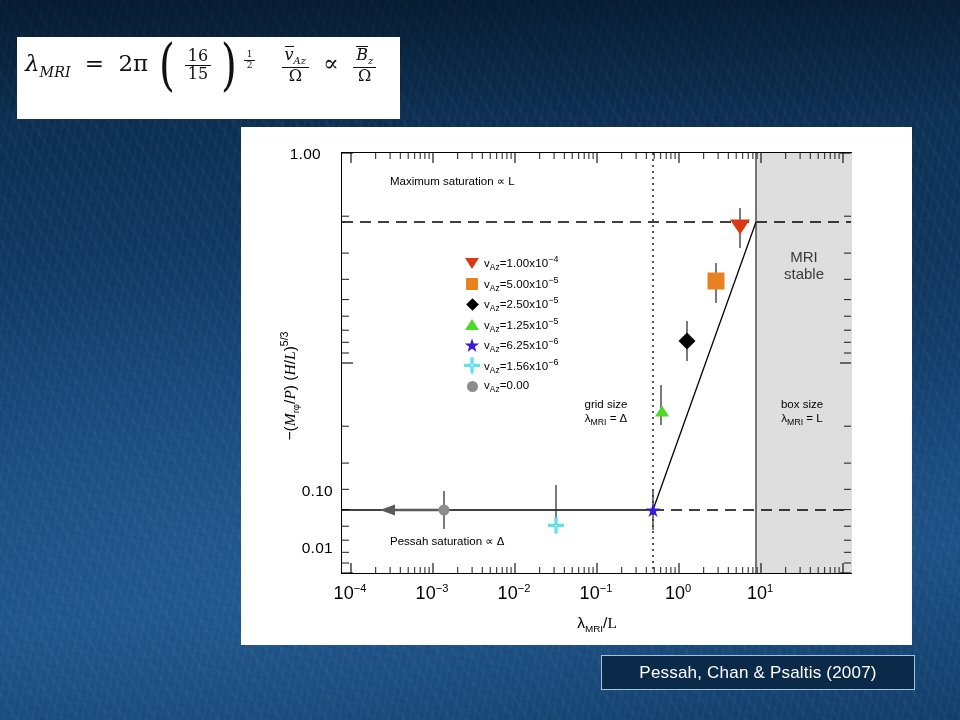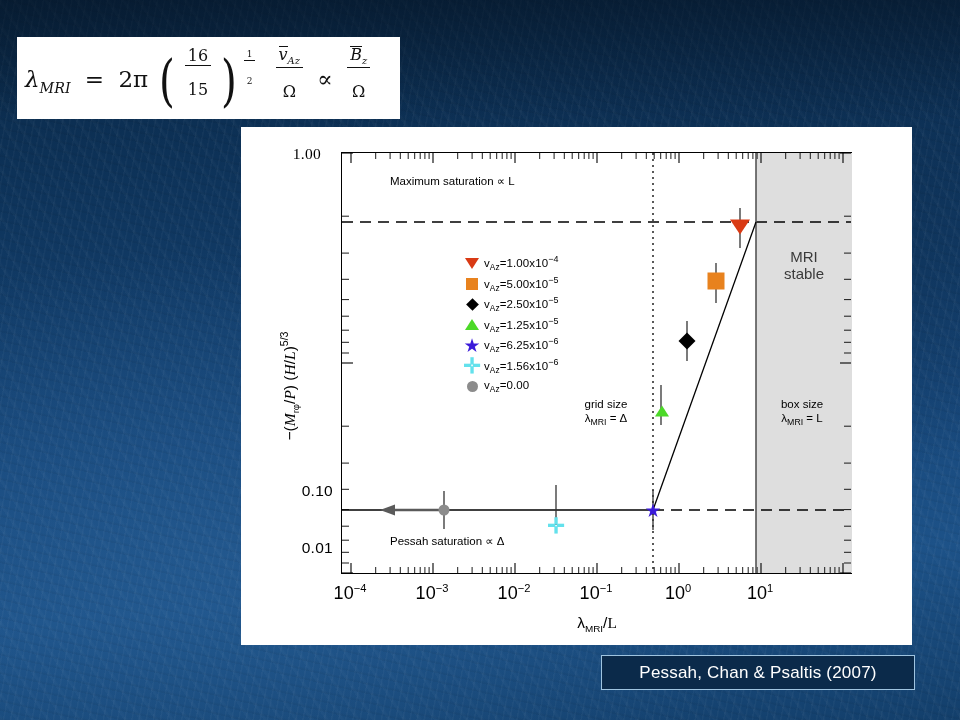--- a/index.html
+++ b/index.html
@@ -34,21 +34,21 @@
   .eqcard{position:absolute;background:#fff;z-index:5;}
   #eq-row1{left:17px;top:37px;width:383px;height:82px;}
   #eq-row2{left:17px;top:119px;width:221px;height:68px;}
   .eqwrap{position:absolute;left:0;top:0;width:100%;height:100%;
     font-family:"DejaVu Serif",serif;color:#111;}
 
   
   .mi{font-style:italic;}
   .frac{display:inline-block;vertical-align:middle;text-align:center;line-height:1.05;}
   .frac .num{display:block;padding:0 3px;}
-  .frac .den{display:block;border-top:1.4px solid #111;padding:16px 3px;}
+  .frac .den{display:block;border-top:1.4px solid #111;padding:0 3px;}
   sub{font-size:.62em;}
   sup{font-size:.62em;}
   .paren{display:inline-block;font-size:2.45em;line-height:.62;vertical-align:middle;
     transform:scaleX(.72);font-family:"DejaVu Serif",serif;}
   .ovb{display:inline-block;border-top:1.3px solid #111;line-height:1.05;padding-top:0px;}
 
   
   #plot-panel{position:absolute;left:241px;top:127px;width:671px;height:518px;
     background:#fff;z-index:4;}
 
@@ -105,40 +105,40 @@
       <span class="paren">(</span>
       <span class="frac" style="font-size:16px;">
         <span class="num">16</span>
         <span class="den">15</span>
       </span>
       <span class="paren">)</span><sup style="font-size:10px;vertical-align:super;">
         <span class="frac" style="font-size:9px;">
           <span class="num">1</span><span class="den">2</span>
         </span>
       </sup>
-      <span class="frac" style="font-size:16px;margin-left:17px;">
+      <span class="frac" style="font-size:16px;margin-left:23px;">
         <span class="num"><span class="ovb mi">v</span><sub class="mi">Az</sub></span>
         <span class="den">Ω</span>
       </span>
       <span style="margin:0 7px;">∝</span>
       <span class="frac" style="font-size:16px;">
         <span class="num"><span class="ovb mi">B</span><sub class="mi">z</sub></span>
         <span class="den">Ω</span>
       </span>
     </div>
   </div>
 
 
   <div id="plot-panel">
 
     <div id="ylab">
       −(<span class="mi" style="font-family:'Liberation Serif',serif;">M</span><sub>rφ</sub>/<span class="mi" style="font-family:'Liberation Serif',serif;">P</span>) (<span class="mi" style="font-family:'Liberation Serif',serif;">H</span>/<span class="mi" style="font-family:'Liberation Serif',serif;">L</span>)<sup style="font-size:.68em;">5/3</sup>
     </div>
 
-    <div class="ytick" style="top:18px;left:32px;width:48px;text-align:right;font-family:Liberation Serif, serif;">1.00</div>
+    <div class="ytick" style="top:18px;left:32px;width:48px;text-align:right;">1.00</div>
     <div class="ytick" style="top:355px;left:44px;width:48px;text-align:right;">0.10</div>
     <div class="ytick" style="top:412px;left:44px;width:48px;text-align:right;">0.01</div>
 
     <div class="xtick" style="left:109px;top:455px;">10<sup>−4</sup></div>
     <div class="xtick" style="left:191px;top:455px;">10<sup>−3</sup></div>
     <div class="xtick" style="left:273px;top:455px;">10<sup>−2</sup></div>
     <div class="xtick" style="left:355px;top:455px;">10<sup>−1</sup></div>
     <div class="xtick" style="left:437px;top:455px;">10<sup>0</sup></div>
     <div class="xtick" style="left:519px;top:455px;">10<sup>1</sup></div>
 

